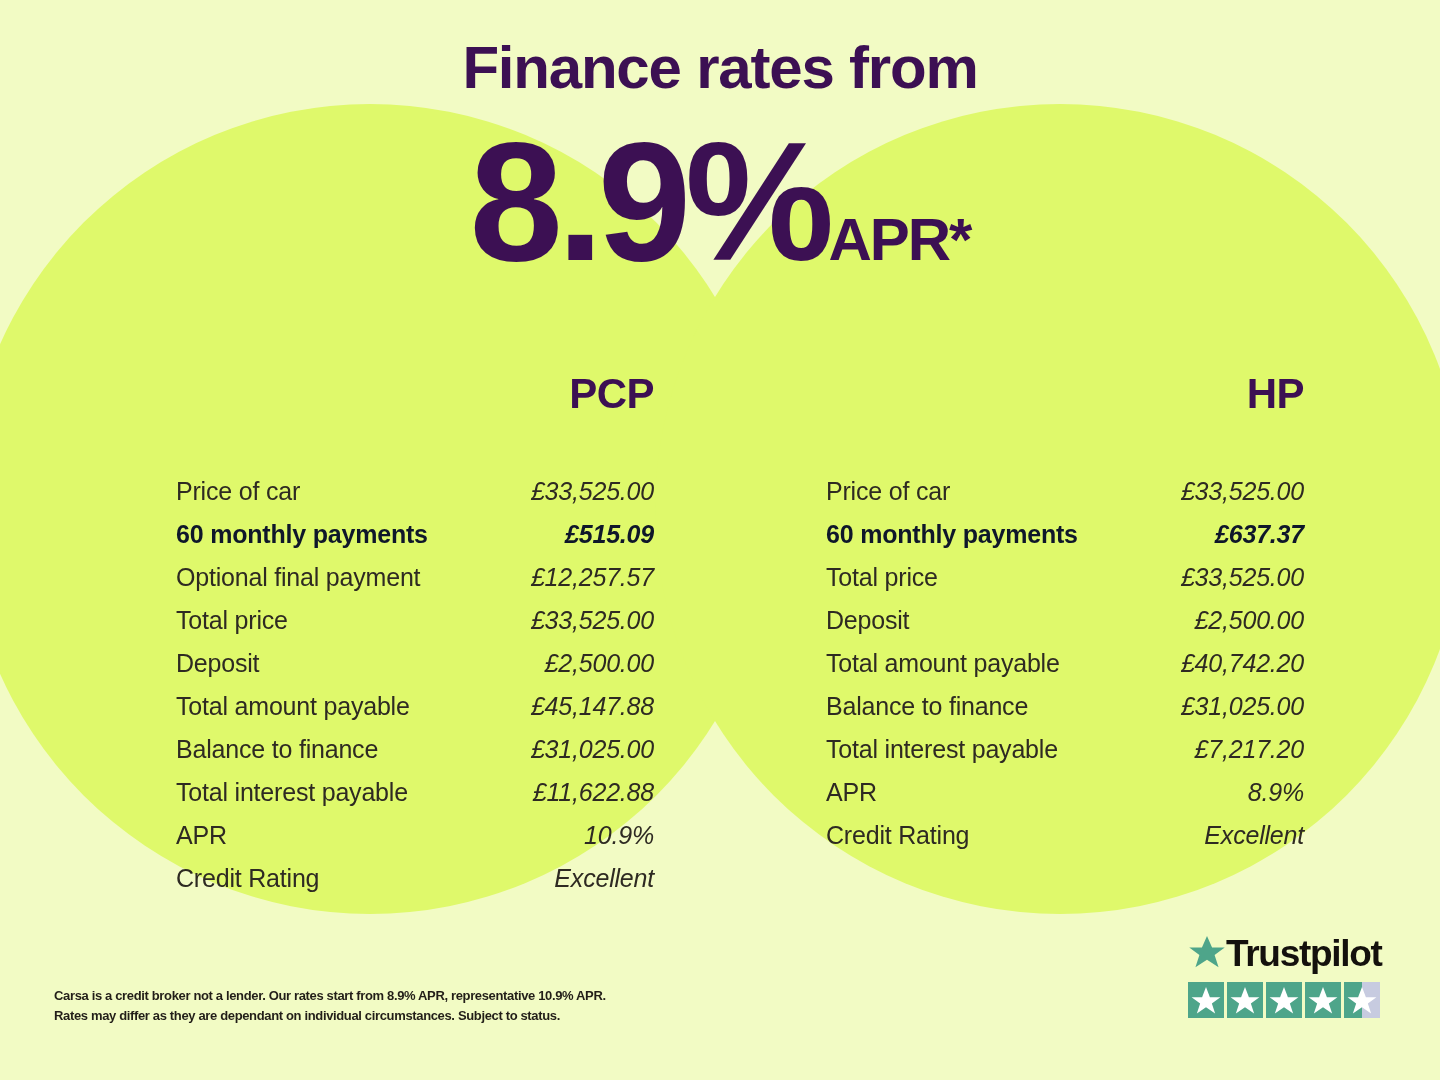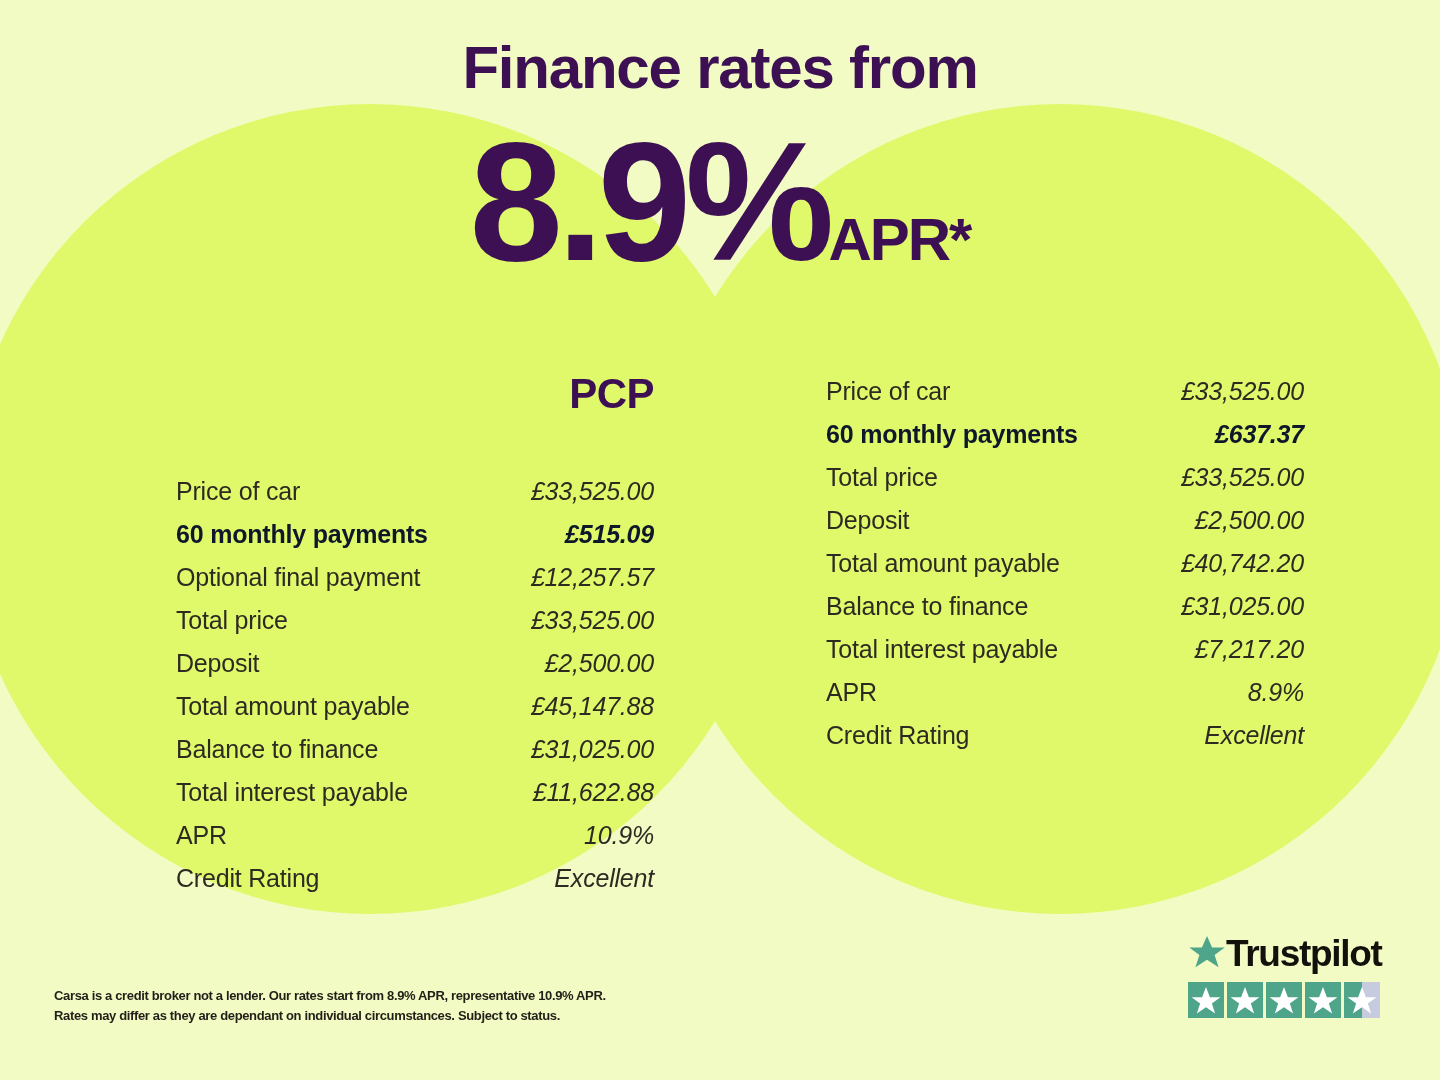--- a/index.html
+++ b/index.html
@@ -204,20 +204,21 @@
           <span class="val">10.9%</span>
         </div>
         <div class="row">
           <span class="lbl">Credit Rating</span>
           <span class="val">Excellent</span>
         </div>
       </div>
   </div>
 
   <div class="col col-hp">
+    <div class="col-title">HP</div>
     <div class="rows" id="rows-hp">
         <div class="row">
           <span class="lbl">Price of car</span>
           <span class="val">£33,525.00</span>
         </div>
         <div class="row bold">
           <span class="lbl">60 monthly payments</span>
           <span class="val">£637.37</span>
         </div>
         <div class="row">

